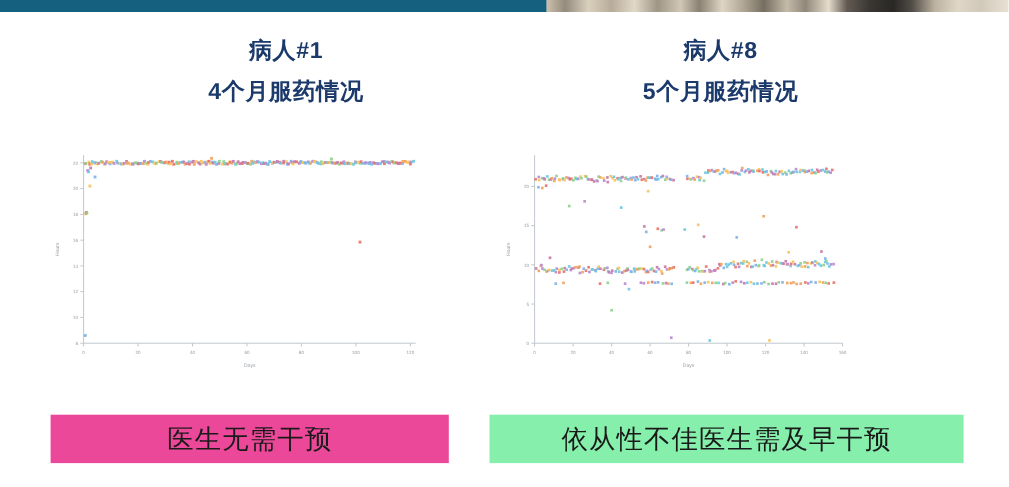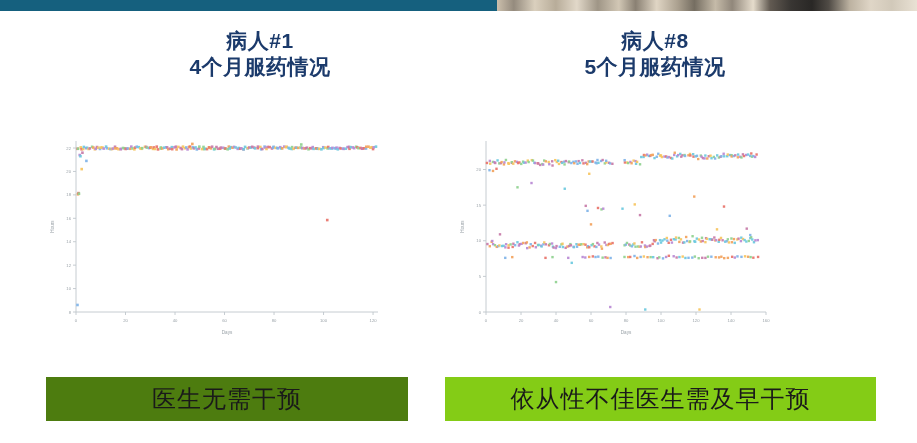--- a/index.html
+++ b/index.html
@@ -43,21 +43,21 @@
         #cfc6b6 94%, #e8e0d2 100%);
     opacity: 0.95;
   }
 
   
   .slide-title {
     position: absolute;
     color: #1B3A6B;
     font-weight: bold;
     font-size: 21px;
-    line-height: 26px;
+    line-height: 37px;
     text-align: center;
     white-space: pre-line;
     letter-spacing: 0.5px;
   }
   #title-patient-1 { left: 120px; top: 28px; width: 280px; }
   #title-patient-2 { left: 515px; top: 28px; width: 280px; }
 
   
   .chart-panel {
     position: absolute;
@@ -73,26 +73,26 @@
     display: flex;
     align-items: center;
     justify-content: center;
     font-size: 24px;
     color: #1a1a1a;
     letter-spacing: 1px;
   }
   #banner-no-intervention {
     left: 46px; top: 377px;
     width: 362px; height: 44px;
-    background: #4d7c0f;
+    background: #ec4899;
   }
   #banner-early-intervention {
     left: 445px; top: 377px;
     width: 431px; height: 44px;
-    background: #84cc16;
+    background: #86efac;
   }
 </style>
 </head>
 <body>
 
 <div id="top-strip">
   <div id="top-strip-bar"></div>
   <div id="top-strip-photo"></div>
 </div>
 

